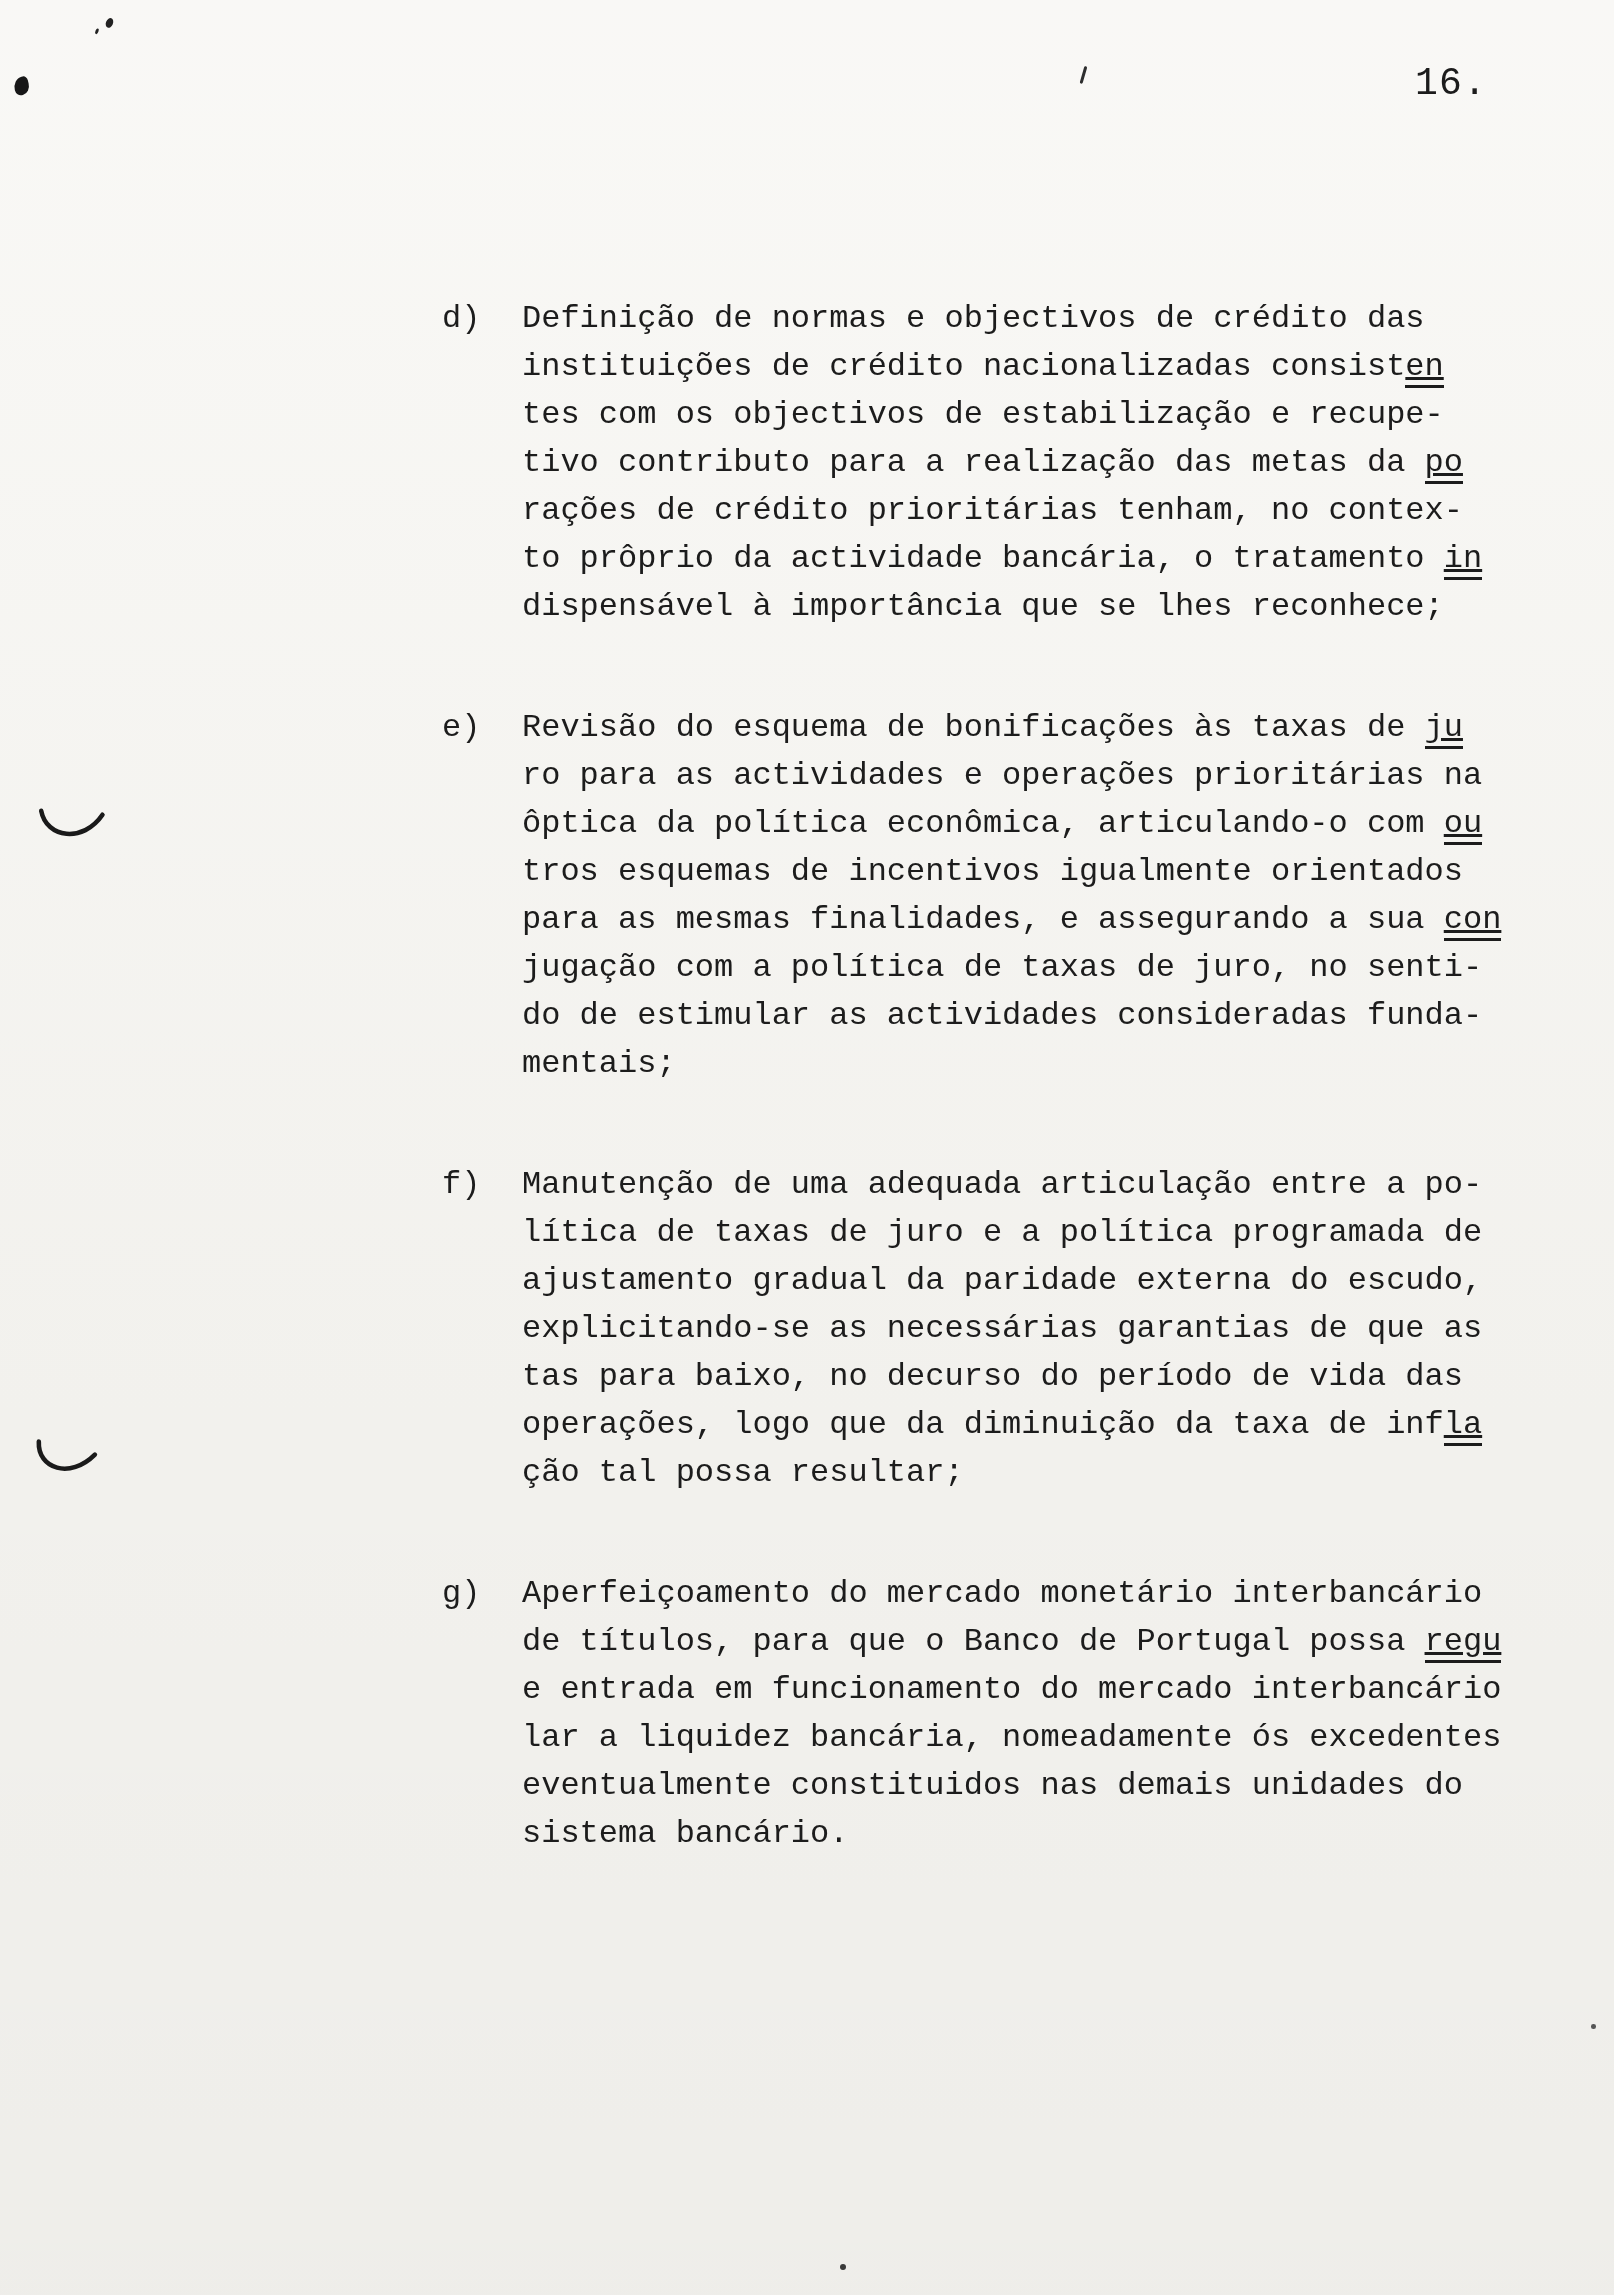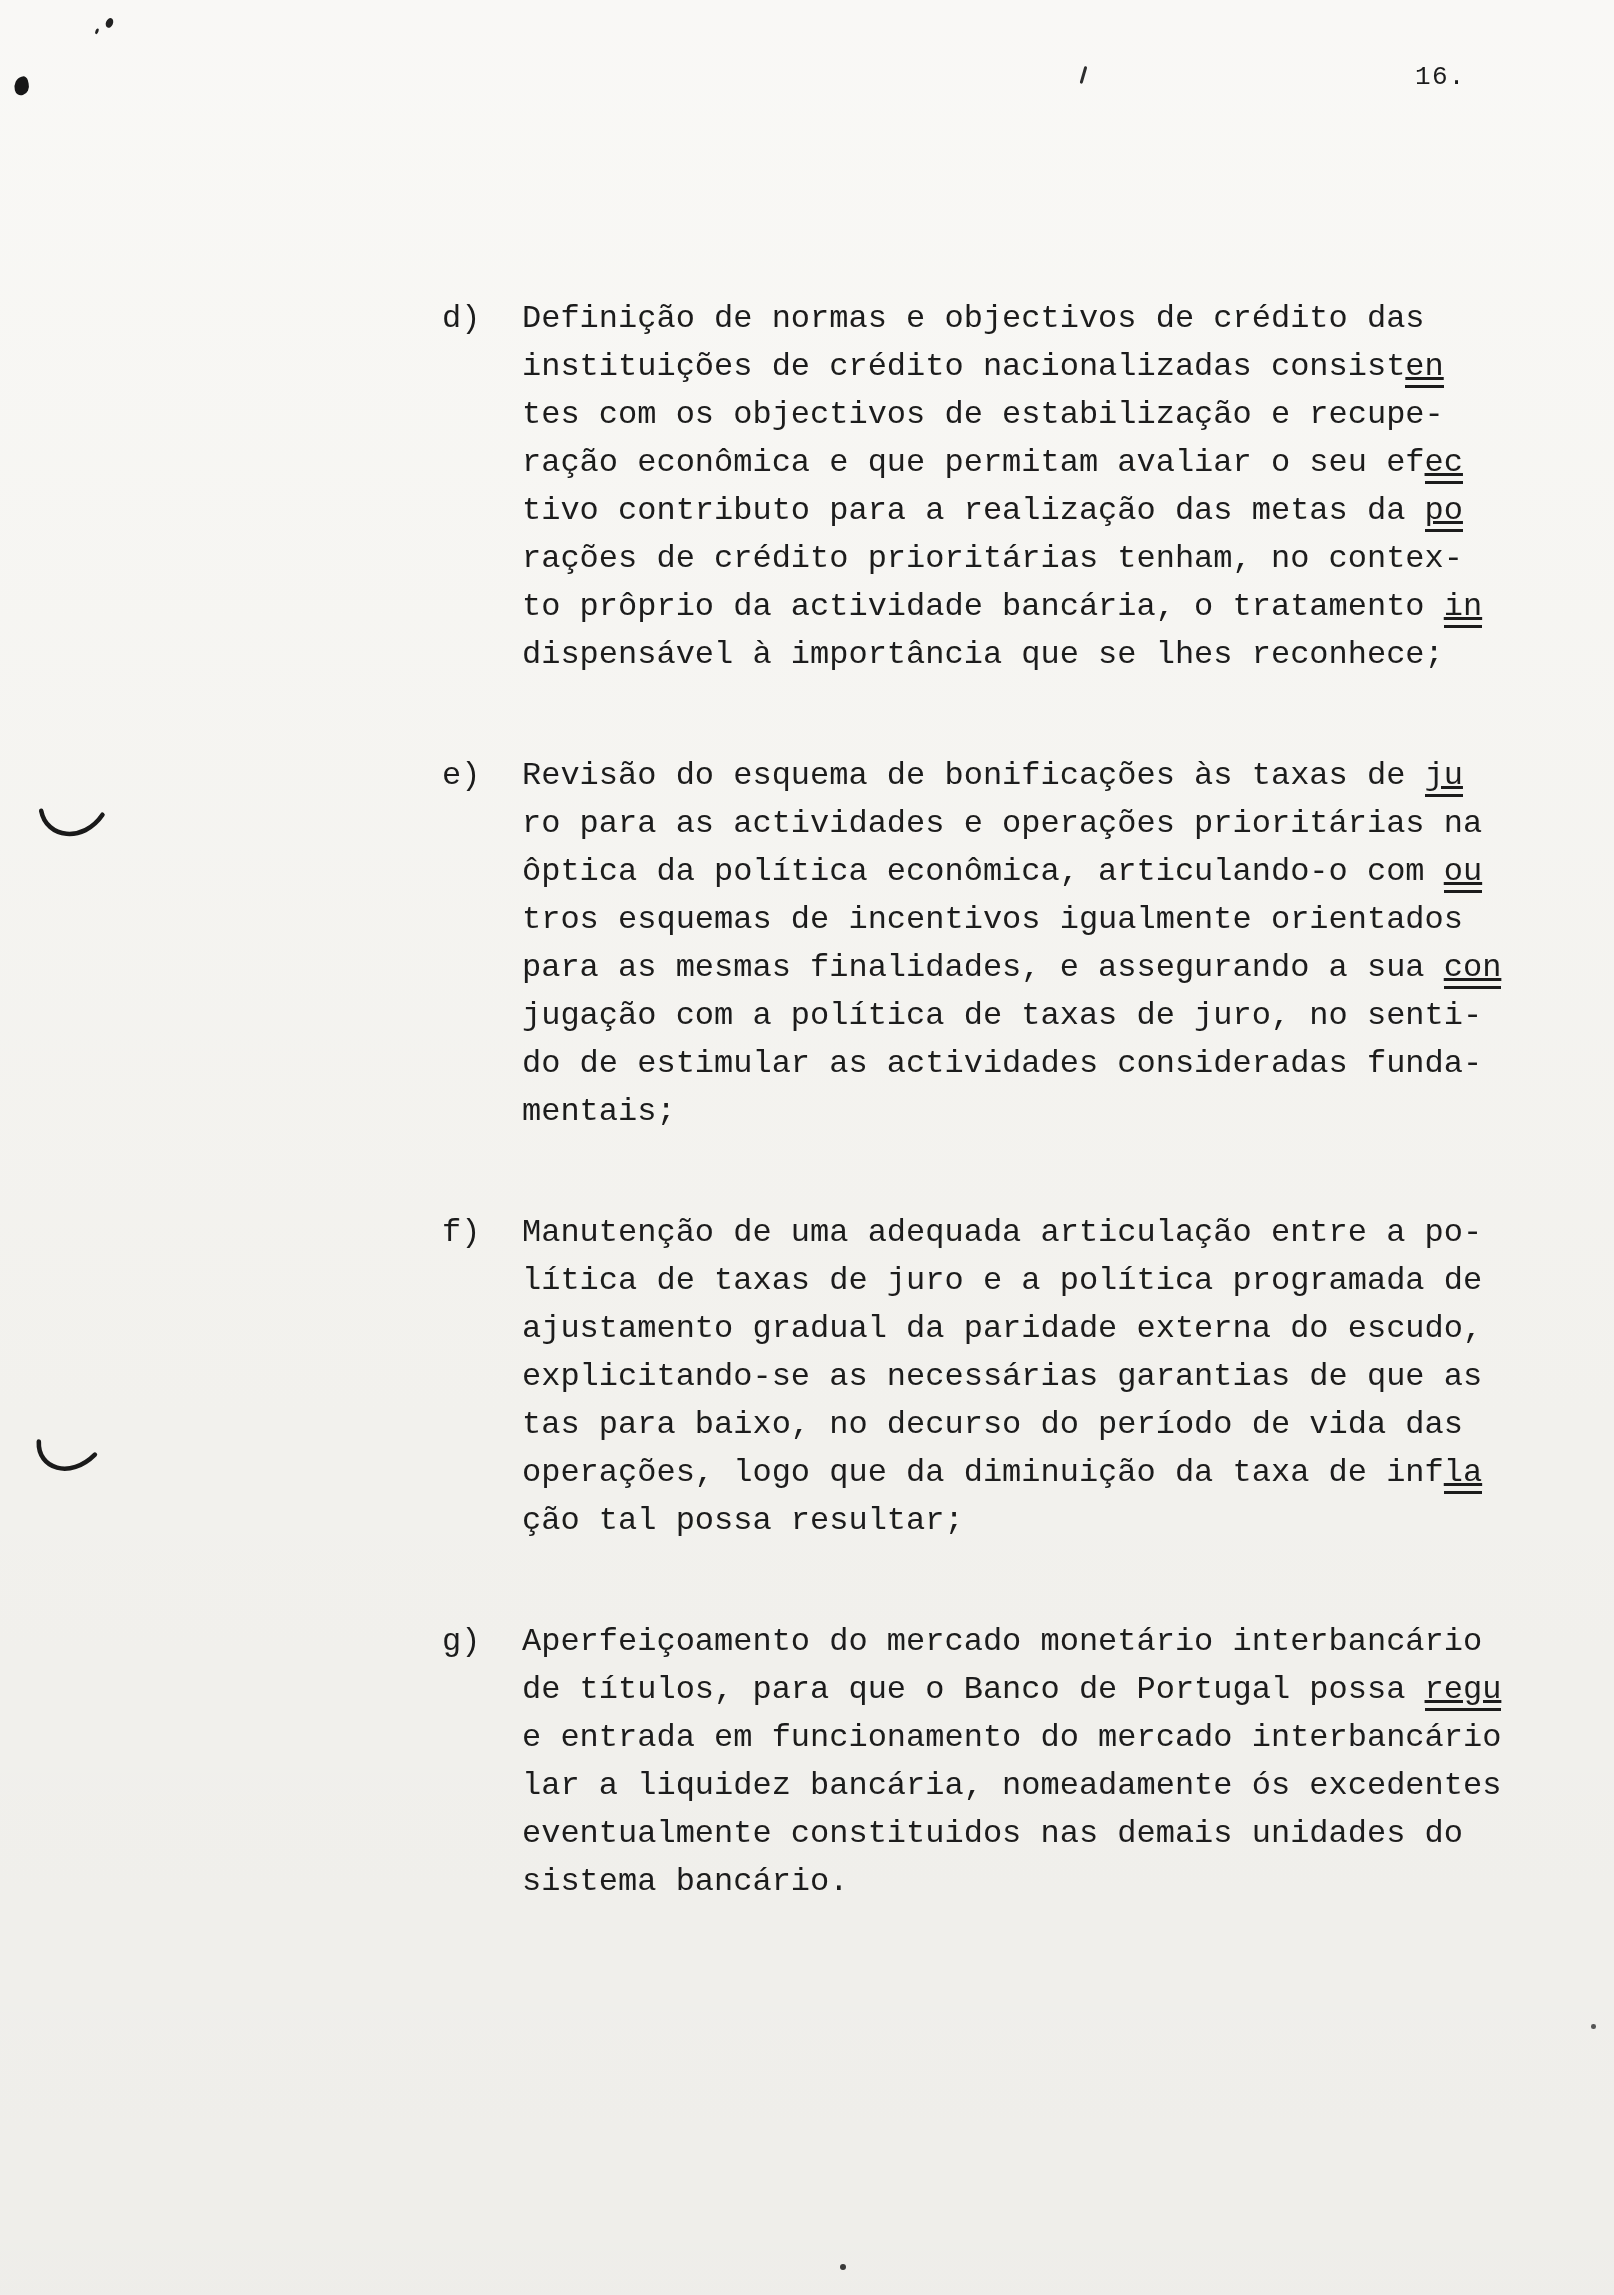--- a/index.html
+++ b/index.html
@@ -18,21 +18,21 @@
   .paper-shade {
     position: absolute;
     inset: 0;
     background: linear-gradient(180deg, rgba(255,255,255,0.35) 0%, rgba(0,0,0,0.015) 60%, rgba(0,0,0,0.03) 100%);
     pointer-events: none;
   }
   .page-number {
     position: absolute;
     top: 62px;
     left: 1415px;
-    font-size: 26px;
+    font-size: 38px;
     letter-spacing: 1.3px;
   }
   .document-body {
     position: absolute;
     top: 295px;
     left: 442px;
     width: 1114px;
     font-size: 32px;
     line-height: 48px;
   }
@@ -99,21 +99,20 @@
 <div class="page-number">16.</div>
 
 <div class="document-body">
   <div>
       <div class="doc-item">
         <div class="doc-item-label">d)</div>
         <div class="doc-item-lines">
           <div class="doc-line">Definição de normas e objectivos de crédito das</div>
           <div class="doc-line">instituições de crédito nacionalizadas consist<span class="underlined">en</span></div>
           <div class="doc-line">tes com os objectivos de estabilização e recupe-</div>
-          <div class="doc-line">ração econômica e que permitam avaliar o seu ef<span class="underlined">ec</span></div>
           <div class="doc-line">tivo contributo para a realização das metas da <span class="underlined">po</span></div>
           <div class="doc-line">rações de crédito prioritárias tenham, no contex-</div>
           <div class="doc-line">to prôprio da actividade bancária, o tratamento <span class="underlined">in</span></div>
           <div class="doc-line">dispensável à importância que se lhes reconhece;</div>
         </div>
       </div>
       <div class="doc-item">
         <div class="doc-item-label">e)</div>
         <div class="doc-item-lines">
           <div class="doc-line">Revisão do esquema de bonificações às taxas de <span class="underlined">ju</span></div>

